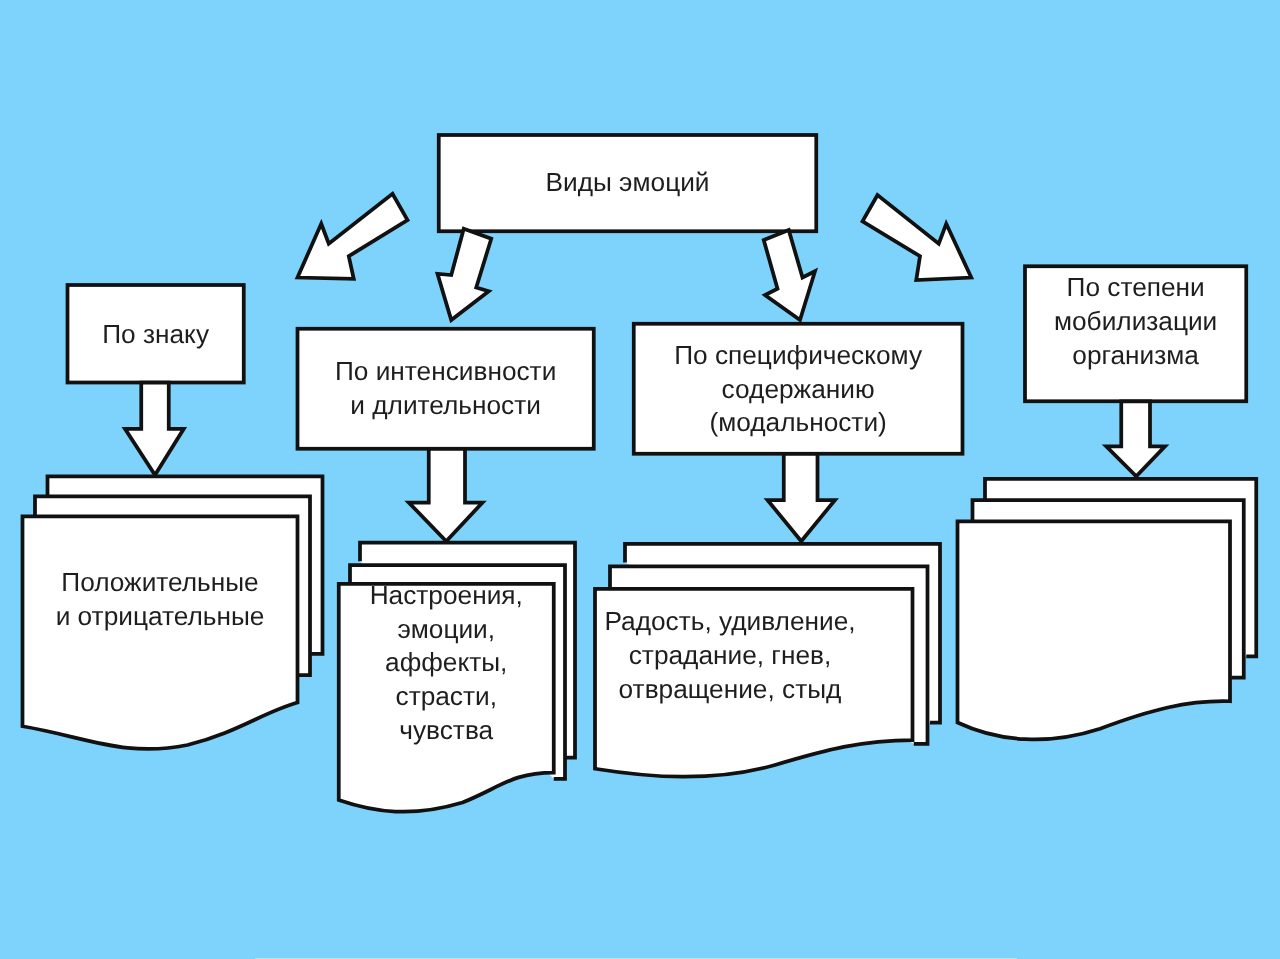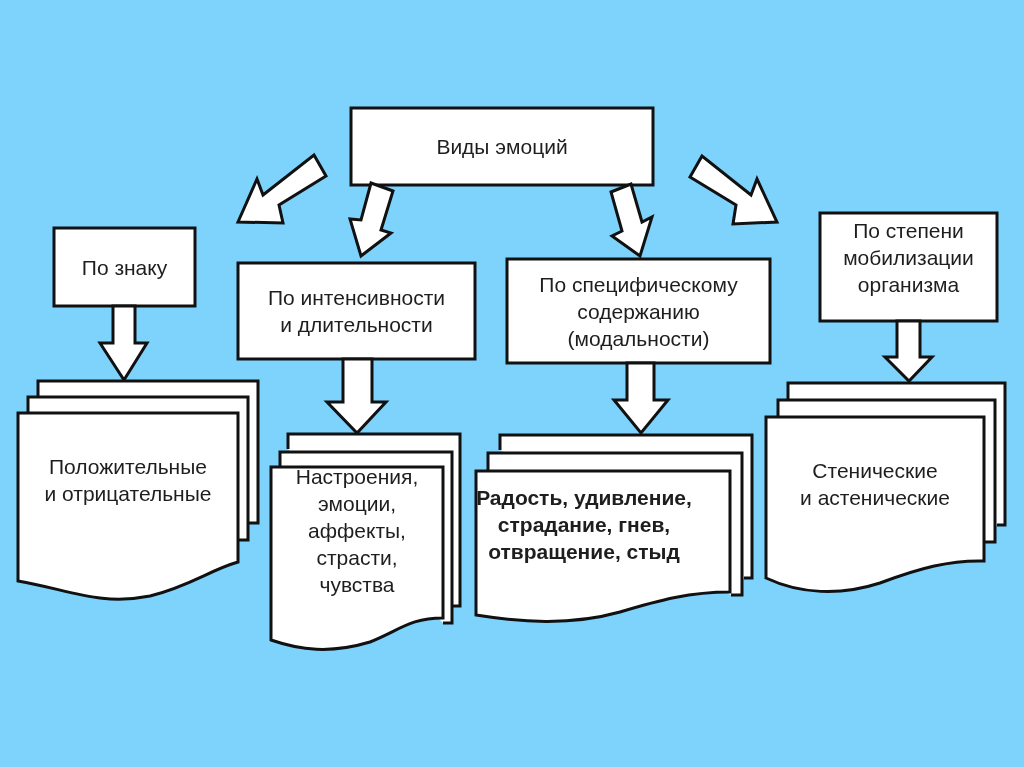--- a/index.html
+++ b/index.html
@@ -87,19 +87,17 @@
 мобилизации
 организма</div>
 
   <div class="label doc-label" style="left:18px; top:432px; width:220px; height:96px;">Положительные
 и отрицательные</div>
   <div class="label doc-label" style="left:271px; top:446px; width:172px; height:168px;">Настроения,
 эмоции,
 аффекты,
 страсти,
 чувства</div>
-  <div class="label doc-label" style="left:476px; top:474px; width:216px; height:100px;font-weight:bold;">Радость, удивление,
+  <div class="label doc-label" style="left:476px; top:474px; width:216px; height:100px;">Радость, удивление,
 страдание, гнев,
 отвращение, стыд</div>
-  <div class="label doc-label" style="left:766px; top:436px; width:218px; height:96px;">Стенические
-и астенические</div>
 
 </div>
 
 </body></html>

